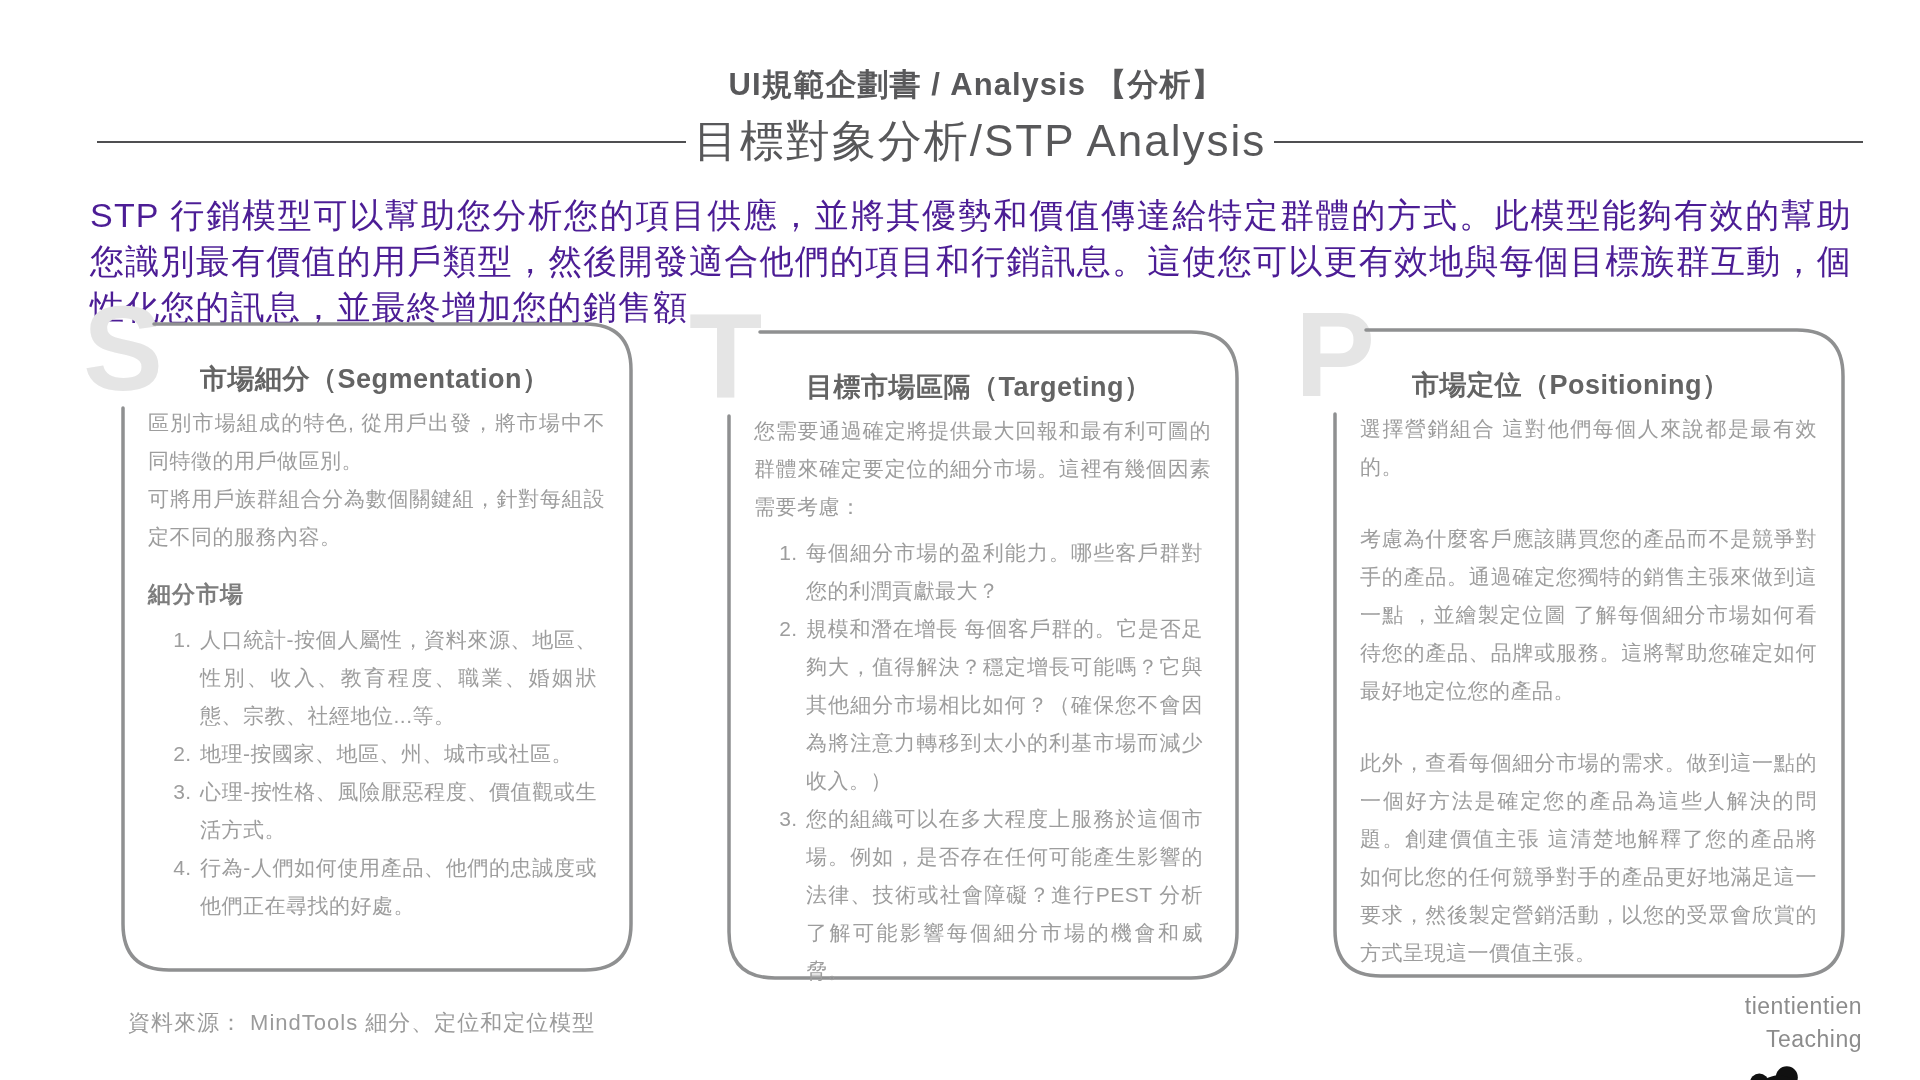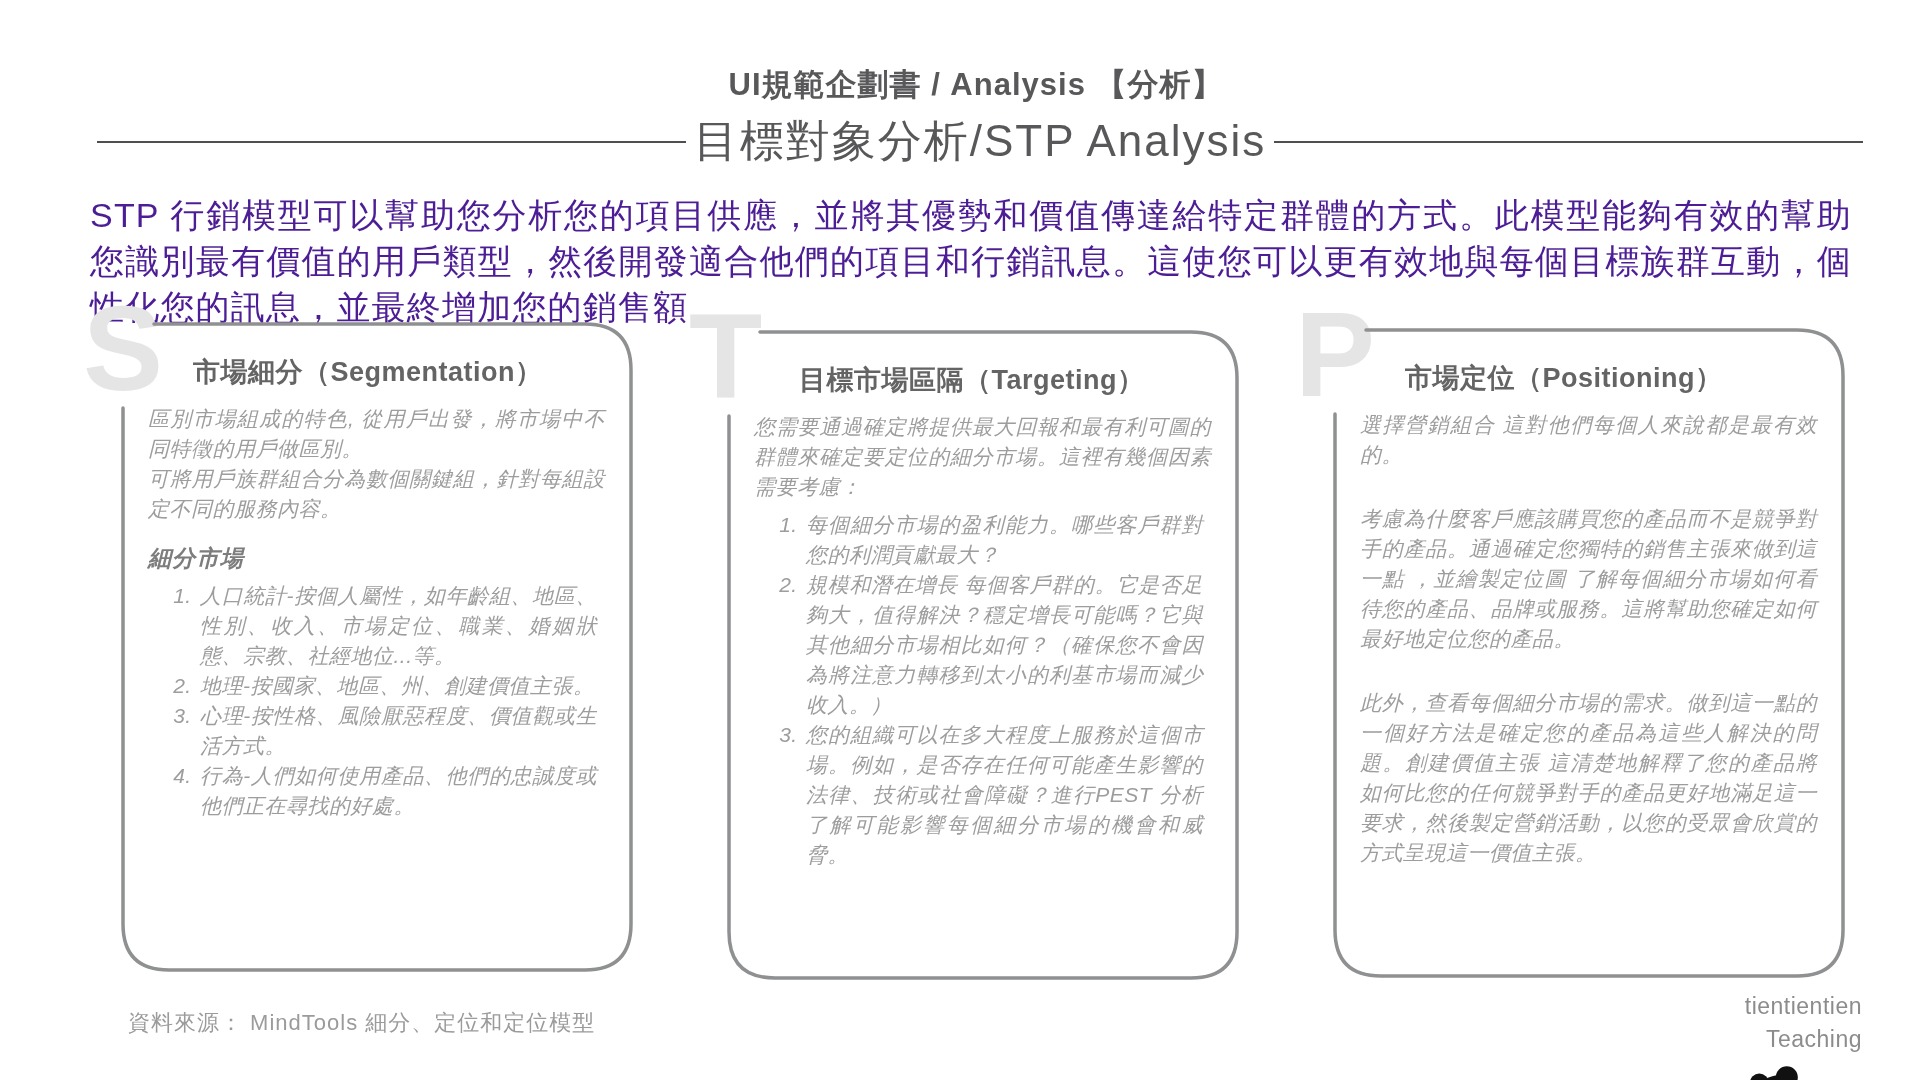--- a/index.html
+++ b/index.html
@@ -28,26 +28,26 @@
   }
   
   .card{position:absolute;top:322px;width:512px;height:650px;}
   .card.t{top:330px;} .card.p{top:328px;}
   .card-border{position:absolute;left:0;top:0;width:512px;height:650px;}
   .big-letter{
     position:absolute;left:-38px;top:-34px;
     font-size:120px;font-weight:bold;color:#e5e5e5;line-height:1;
   }
   .card-title{
-    position:absolute;left:62px;top:22px;margin:10px;
+    position:absolute;left:62px;top:22px;margin:17px;
     font-size:27px;font-weight:bold;color:#646464;letter-spacing:0.5px;white-space:nowrap;
   }
   .card-body{
     position:absolute;left:27px;right:28px;top:82px;
-    font-size:21px;line-height:30px;letter-spacing:0.5px;color:#9d9d9d;text-align:justify;font-style:italic;
+    font-size:21px;line-height:38px;letter-spacing:0.5px;color:#9d9d9d;text-align:justify;
   }
   .card-body p{margin:0;}
   .card.p .card-body p{margin:0 0 34px 0;}
   .card-sub{
     margin:19px 0 2px 0;font-size:23px;font-weight:bold;color:#7d7d7d;letter-spacing:1px;
   }
   .card-body ol{margin:8px;padding:0 0 0 42px;}
   .card-body li{padding-left:2px;}
   
   .source{
@@ -80,22 +80,22 @@
     <span class="big-letter">S</span>
     <svg class="card-border" viewBox="0 0 512 650">
       <path d="M 33 2 L 464 2 Q 510 2 510 48 L 510 602 Q 510 648 464 648 L 48 648 Q 2 648 2 602 L 2 86" fill="none" stroke="#8f9091" stroke-width="3.5" stroke-linecap="round"></path>
     </svg>
     <h3 class="card-title">市場細分（Segmentation）</h3>
     <div class="card-body">
       <p>區別市場組成的特色, 從用戶出發，將市場中不同特徵的用戶做區別。</p>
       <p>可將用戶族群組合分為數個關鍵組，針對每組設定不同的服務內容。</p>
       <h4 class="card-sub">細分市場</h4>
       <ol>
-        <li>人口統計-按個人屬性，如年齡組、地區、性別、收入、市場定位、職業、婚姻狀態、宗教、社經地位...等。</li>
-        <li>地理-按國家、地區、州、創建價值主張。</li>
+        <li>人口統計-按個人屬性，資料來源、地區、性別、收入、教育程度、職業、婚姻狀態、宗教、社經地位...等。</li>
+        <li>地理-按國家、地區、州、城市或社區。</li>
         <li>心理-按性格、風險厭惡程度、價值觀或生活方式。</li>
         <li>行為-人們如何使用產品、他們的忠誠度或他們正在尋找的好處。</li>
       </ol>
     </div>
   </div>
 
   <div class="card t" style="left:727px">
     <span class="big-letter">T</span>
     <svg class="card-border" viewBox="0 0 512 650">
       <path d="M 33 2 L 464 2 Q 510 2 510 48 L 510 602 Q 510 648 464 648 L 48 648 Q 2 648 2 602 L 2 86" fill="none" stroke="#8f9091" stroke-width="3.5" stroke-linecap="round"></path>

